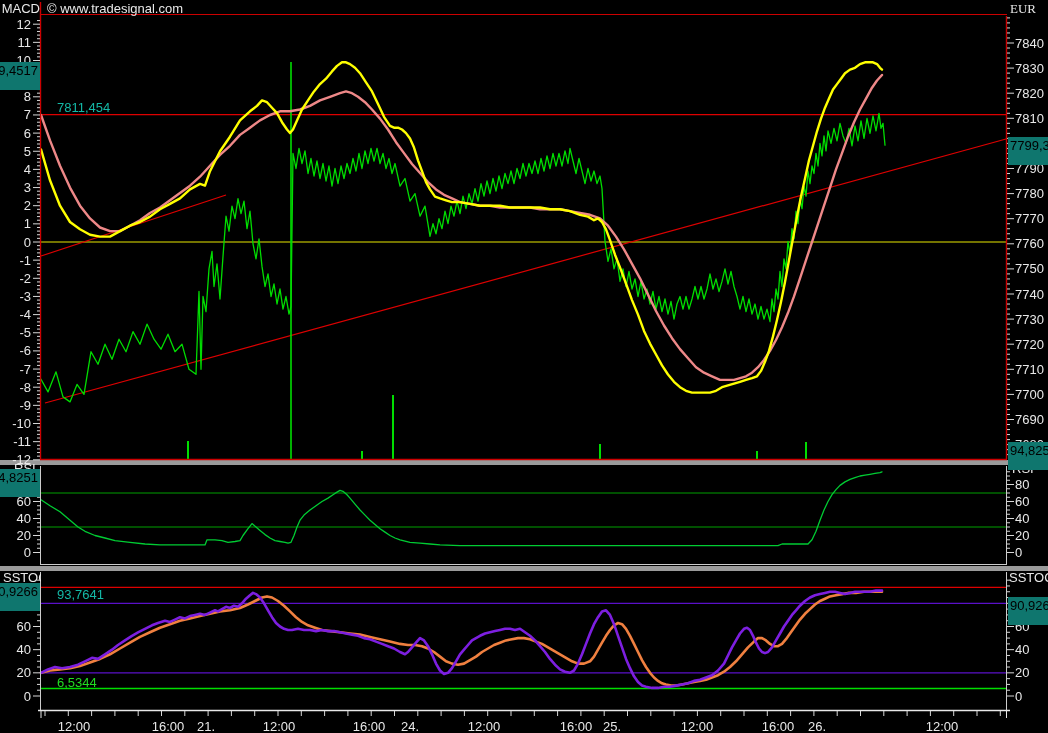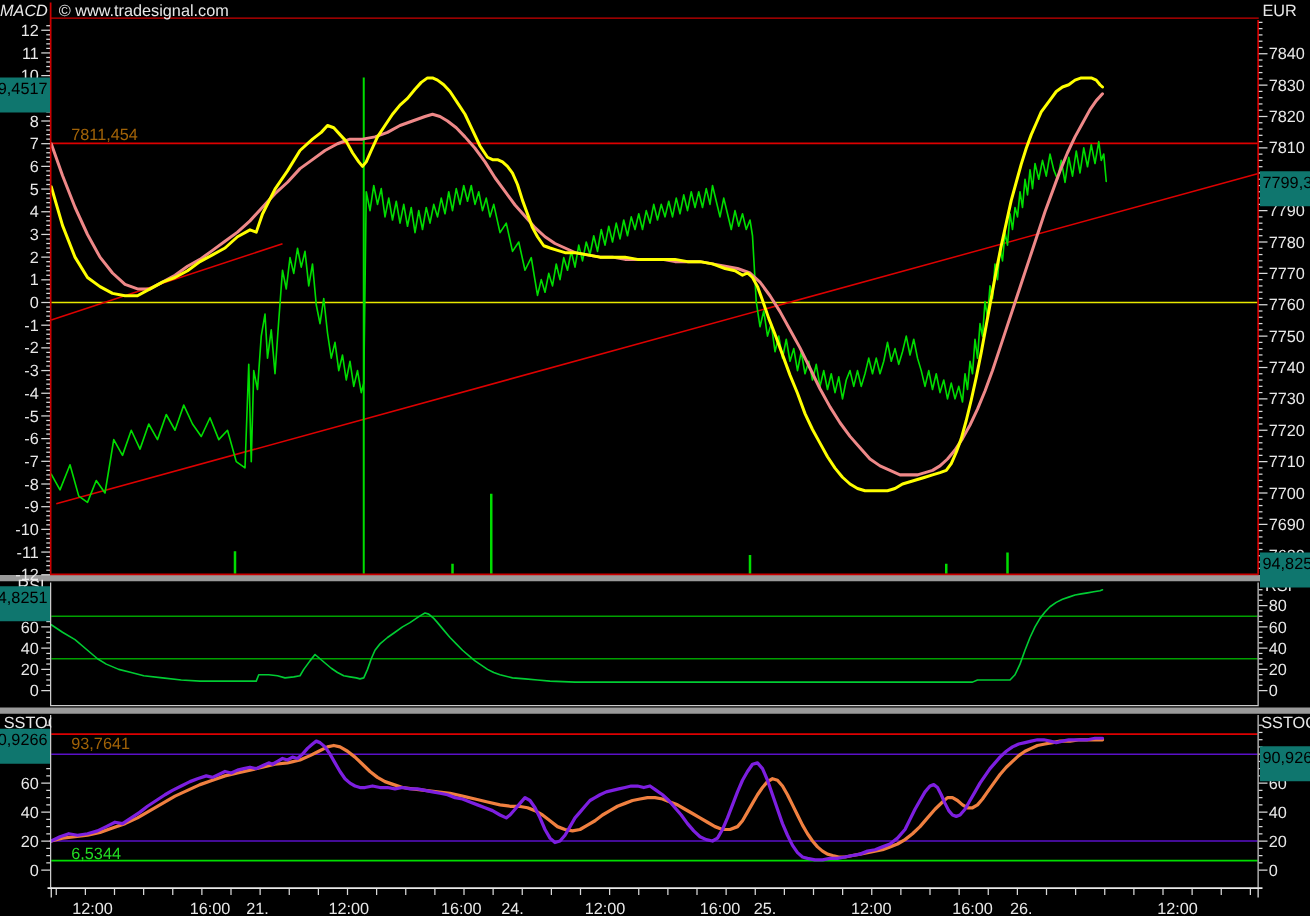--- a/index.html
+++ b/index.html
@@ -5,21 +5,21 @@
   html,body{margin:0;padding:0;background:#000;}
   body{width:1048px;height:733px;position:relative;overflow:hidden;
        font-family:"Liberation Sans","DejaVu Sans",sans-serif;}
   #stage{position:absolute;left:0;top:0;width:1048px;height:733px;}
   svg{position:absolute;left:0;top:0;}
   .ov{position:absolute;font-size:13px;line-height:15px;white-space:nowrap;}
   .wh{color:#e8e8e8;}
   .valbox{background:#0f766e;color:#000;height:28px;overflow:hidden;}
   .valbox .anchR{position:absolute;right:2px;top:1px;}
   .valbox .anchL{position:absolute;left:2px;top:1px;}
-  .red{color:#a16207;}
+  .red{color:#14b8a6;}
   .grn{color:#22dd22;}
 </style>
 </head>
 <body>
 
 <div id="stage">
   <svg id="chart" width="1048" height="733">
       <rect x="0" y="0" width="1048" height="733" fill="#000000"></rect>
       <rect x="0" y="460" width="1048" height="5" fill="#9a9a9a"></rect>
       <rect x="0" y="566" width="1048" height="5" fill="#9a9a9a"></rect>
@@ -462,23 +462,23 @@
       <text x="410" y="731" fill="#e8e8e8" font-size="13" text-anchor="middle" font-family="Liberation Sans, DejaVu Sans, sans-serif">24.</text>
       <text x="484" y="731" fill="#e8e8e8" font-size="13" text-anchor="middle" font-family="Liberation Sans, DejaVu Sans, sans-serif">12:00</text>
       <text x="576" y="731" fill="#e8e8e8" font-size="13" text-anchor="middle" font-family="Liberation Sans, DejaVu Sans, sans-serif">16:00</text>
       <text x="612" y="731" fill="#e8e8e8" font-size="13" text-anchor="middle" font-family="Liberation Sans, DejaVu Sans, sans-serif">25.</text>
       <text x="697" y="731" fill="#e8e8e8" font-size="13" text-anchor="middle" font-family="Liberation Sans, DejaVu Sans, sans-serif">12:00</text>
       <text x="778" y="731" fill="#e8e8e8" font-size="13" text-anchor="middle" font-family="Liberation Sans, DejaVu Sans, sans-serif">16:00</text>
       <text x="817" y="731" fill="#e8e8e8" font-size="13" text-anchor="middle" font-family="Liberation Sans, DejaVu Sans, sans-serif">26.</text>
       <text x="942" y="731" fill="#e8e8e8" font-size="13" text-anchor="middle" font-family="Liberation Sans, DejaVu Sans, sans-serif">12:00</text>
     </svg>
 
-  <div class="ov wh" style="left:0;top:1px;width:40px;text-align:left;overflow:hidden;font-style:italic;">MACD</div>
+  <div class="ov wh" style="left:0;top:1px;width:40px;text-align:right;overflow:hidden;">MACD</div>
   <div class="ov wh" style="left:47px;top:1px;">© www.tradesignal.com</div>
-  <div class="ov wh" style="left:1010px;top:1px;">EUR</div>
+  <div class="ov wh" style="left:1010px;top:1px;font-family:Liberation Serif, serif;">EUR</div>
 
   <div class="ov valbox" style="left:0;top:62px;width:40px;">
     <span class="anchR">9,4517</span>
   </div>
   <div class="ov valbox" style="left:1008px;top:137px;width:40px;">
     <span class="anchL">7799,3</span>
   </div>
 
   <div class="ov red" style="left:57px;top:100px;">7811,454</div>
 

